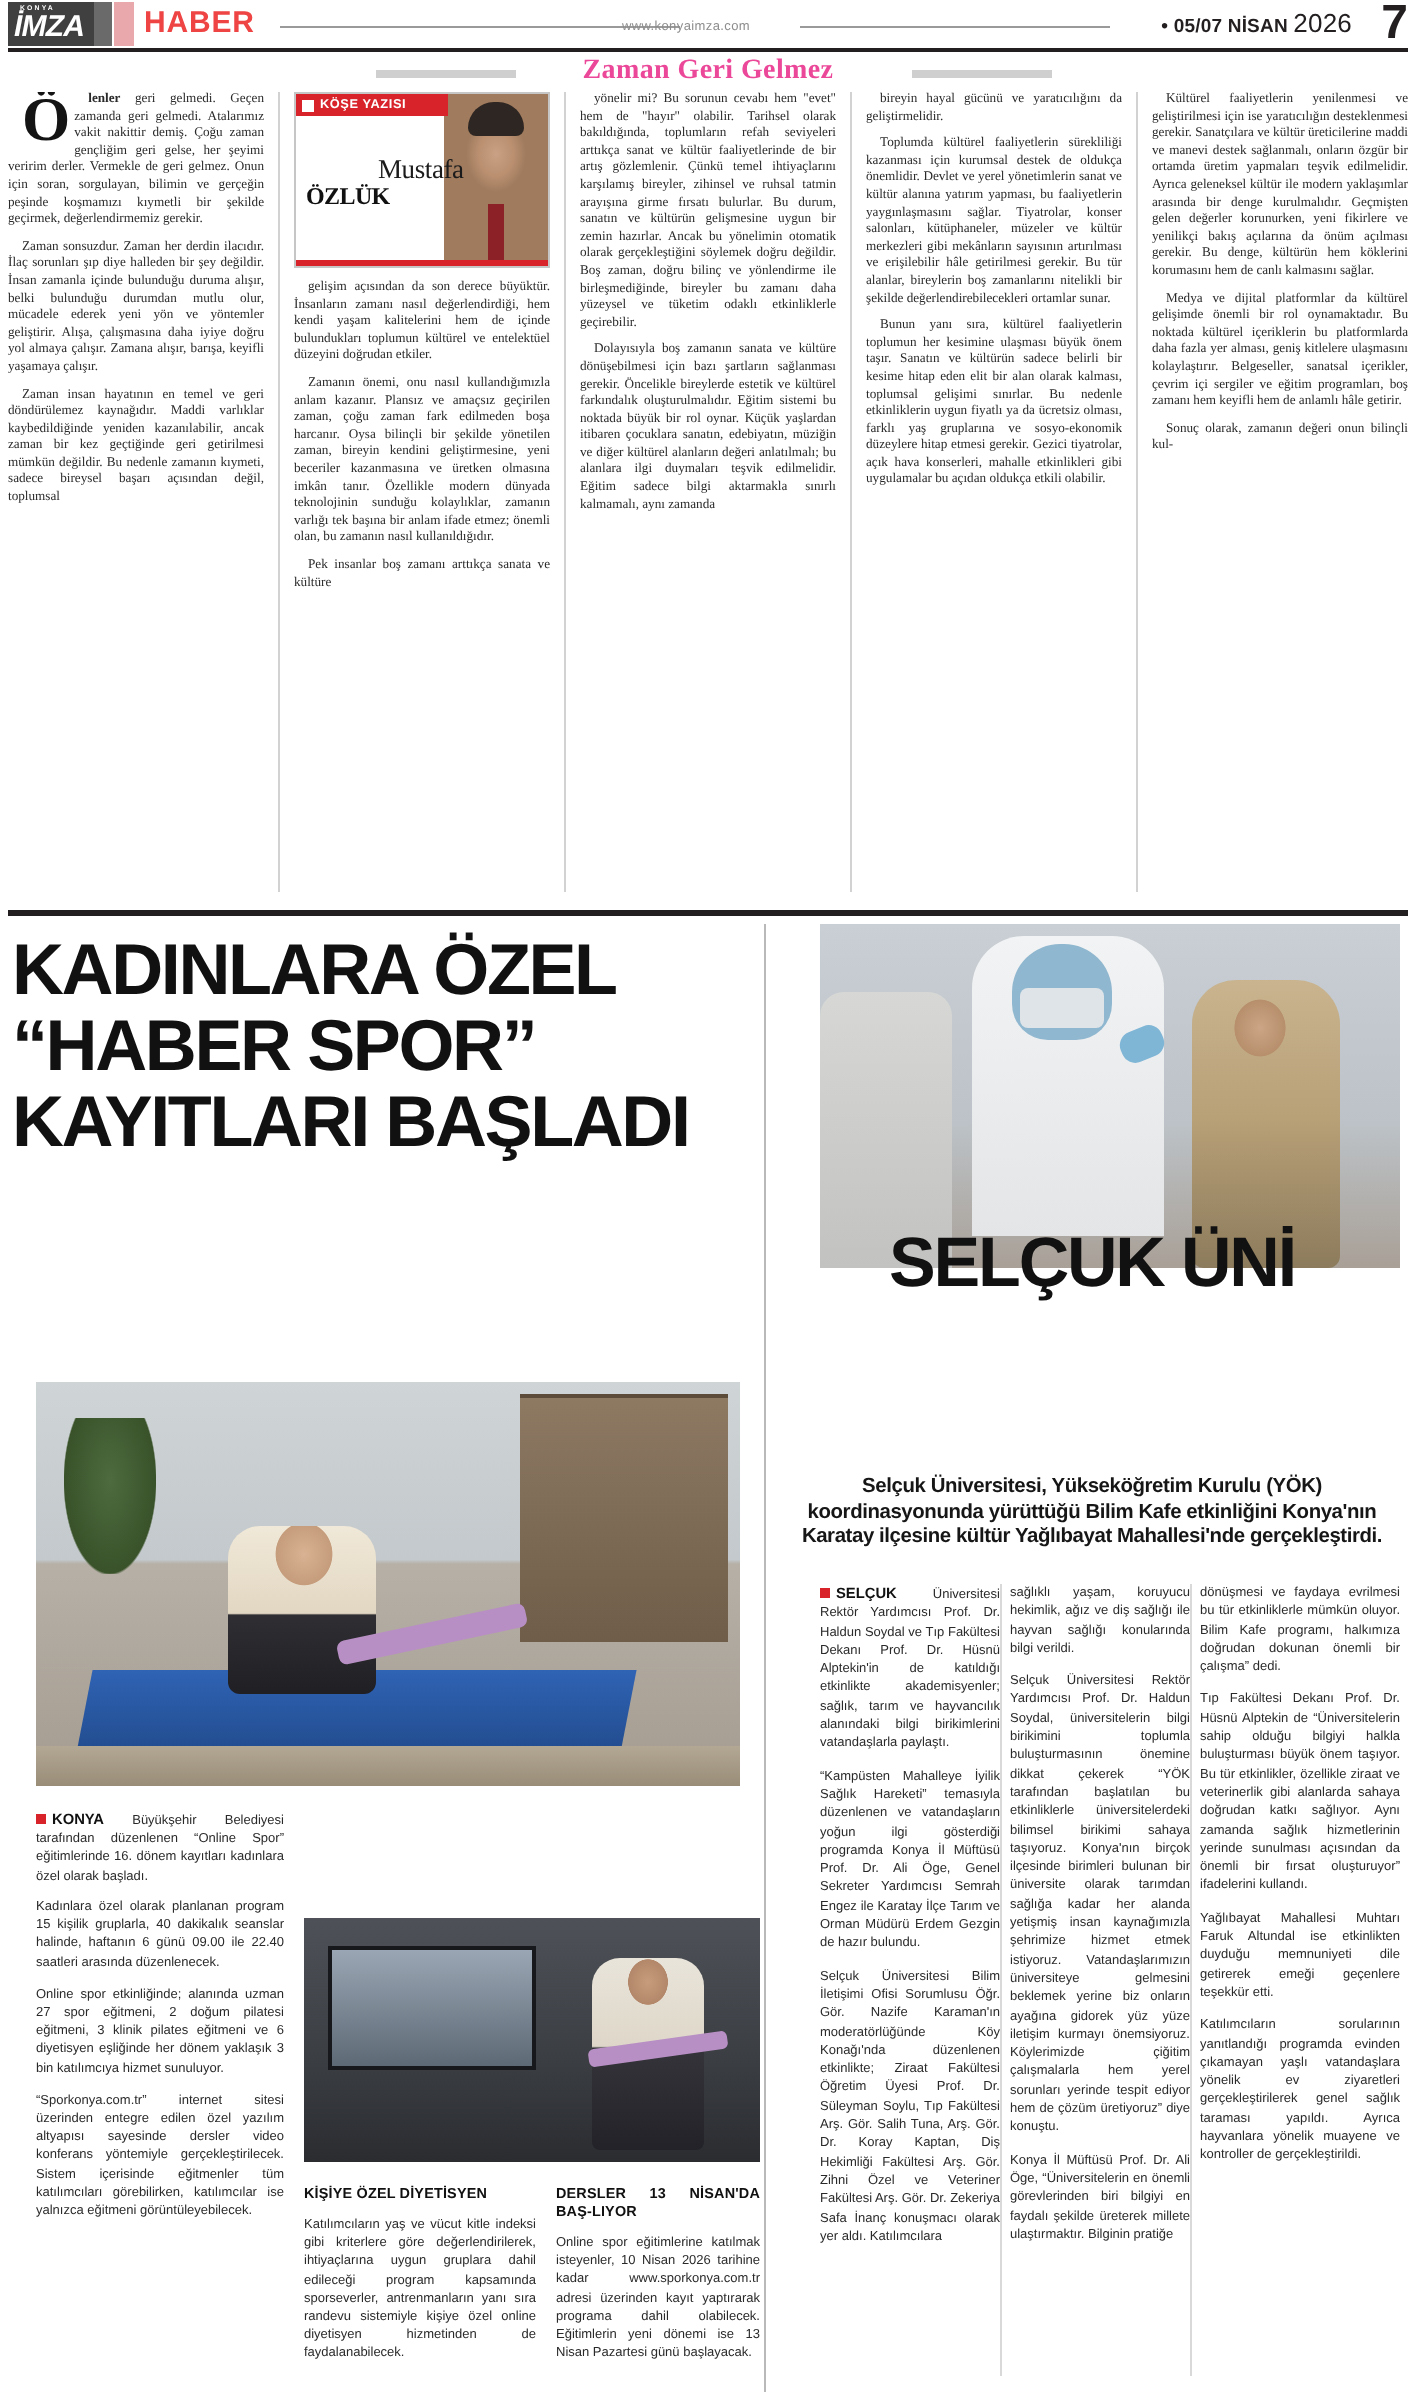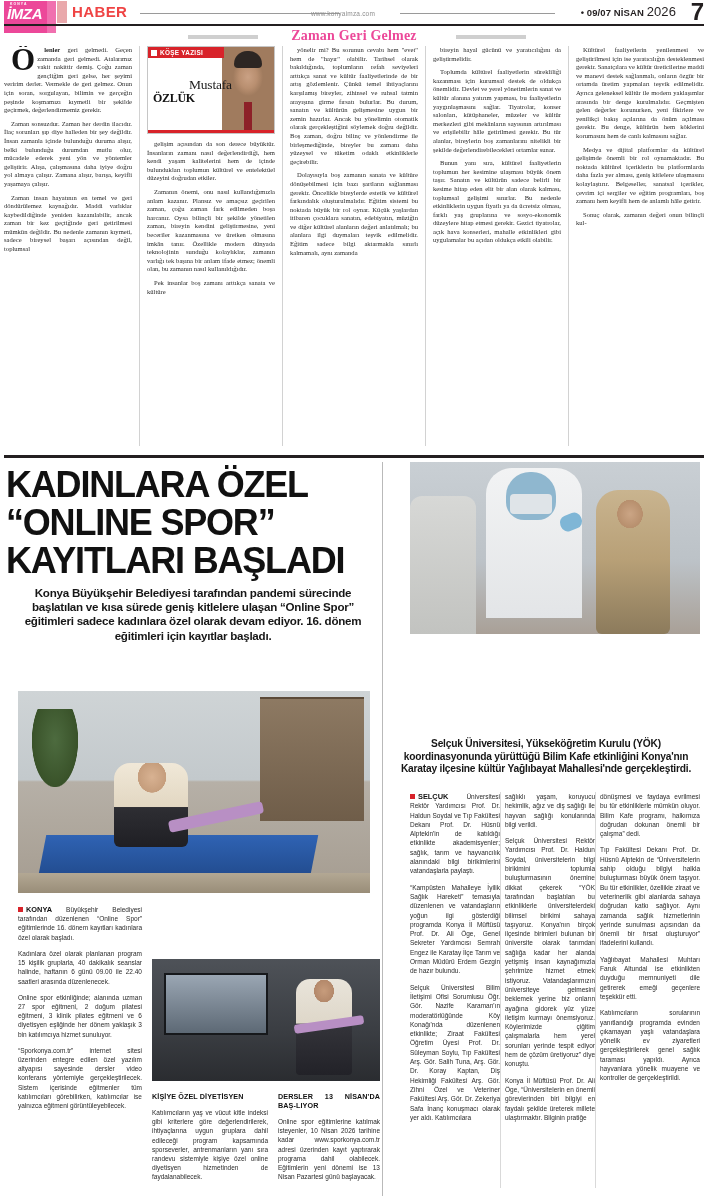--- a/index.html
+++ b/index.html
@@ -11,22 +11,22 @@
     color: #1a1a1a;
     overflow: hidden;
     position: relative;
   }
 
   
   .masthead {
     position: absolute; left:0; top:0; width:708px; height:26px;
   }
   .logo-block {
-    position:absolute; left:4px; top:1px; width:52px; height:32px;
-    background:#ec4899; overflow:hidden;
+    position:absolute; left:4px; top:1px; width:52px; height:22px;
+    background:#404040; overflow:hidden;
   }
   .logo-block::after{
     content:""; position:absolute; right:0; top:0; width:9px; height:100%;
     background:rgba(255,255,255,0.22);
   }
   .logo-kicker{
     position:absolute; left:6px; top:1px;
     font-family:"Liberation Sans", sans-serif;
     font-size:3.4px; letter-spacing:1.1px; color:#fff; font-weight:bold;
   }
@@ -320,21 +320,21 @@
     <span class="logo-kicker">KONYA</span>
     <span class="logo-word">İMZA</span>
   </div>
   <div class="logo-side"></div>
   <div class="section-name">HABER</div>
   <div class="rule-a"></div>
   <div class="site-url">www.konyaimza.com</div>
   <div class="rule-b"></div>
   <div class="dateline">
     <span class="dot">•</span>
-    <span>09/07 NİSAN</span>
+    <span>05/07 NİSAN</span>
     <span class="yr">2026</span>
   </div>
   <div class="pagenum">7</div>
   <div class="masthead-bar"></div>
 </div>
 
 <div class="opinion-band">
   <div class="band-l"></div>
   <div class="opinion-title">Zaman Geri Gelmez</div>
   <div class="band-r"></div>
@@ -385,24 +385,23 @@
     <p>Medya ve dijital platformlar da kültürel gelişimde önemli bir rol oynamaktadır. Bu noktada kültürel içeriklerin bu platformlarda daha fazla yer alması, geniş kitlelere ulaşmasını kolaylaştırır. Belgeseller, sanatsal içerikler, çevrim içi sergiler ve eğitim programları, boş zamanı hem keyifli hem de anlamlı hâle getirir.</p>
     <p>Sonuç olarak, zamanın değeri onun bilinçli kul-</p>
   </div>
 </div>
 
 <div class="big-sep"></div>
 
 <div class="feat-left">
   <h1 class="headline-main">
     <span>KADINLARA ÖZEL</span><br>
-    <span>“ONLINE SPOR”</span><br>
+    <span>“HABER SPOR”</span><br>
     <span>KAYITLARI BAŞLADI</span>
   </h1>
-  <div class="lede">Konya Büyükşehir Belediyesi tarafından pandemi sürecinde başlatılan ve kısa sürede geniş kitlelere ulaşan “Online Spor” eğitimleri sadece kadınlara özel olarak devam ediyor. 16. dönem eğitimleri için kayıtlar başladı.</div>
 
   <div class="photo-big">
     <div class="pb-shelf"></div>
     <div class="pb-plant"></div>
     <div class="pb-mat"></div>
     <div class="pb-person"></div>
     <div class="pb-band"></div>
     <div class="pb-floor"></div>
   </div>
 
@@ -439,21 +438,21 @@
   <div class="photo-right">
     <div class="pr-left"></div>
     <div class="pr-doc"></div>
     <div class="pr-head"></div>
     <div class="pr-mask"></div>
     <div class="pr-glove"></div>
     <div class="pr-patient"></div>
   </div>
 
   <h1 class="headline-right">
-    <br>
+    <span>SELÇUK ÜNİ</span><br>
   </h1>
   <div class="lede-right">Selçuk Üniversitesi, Yükseköğretim Kurulu (YÖK) koordinasyonunda yürüttüğü Bilim Kafe etkinliğini Konya'nın Karatay ilçesine kültür Yağlıbayat Mahallesi'nde gerçekleştirdi.</div>
 
   <div class="fr-div" style="left:112px;"></div>
   <div class="fr-div" style="left:207px;"></div>
 
   <div class="fr-col fr-c1">
     <p><span class="red-sq"></span><span class="loc">SELÇUK</span><span> Üniversitesi Rektör Yardımcısı Prof. Dr. Haldun Soydal ve Tıp Fakültesi Dekanı Prof. Dr. Hüsnü Alptekin'in de katıldığı etkinlikte akademisyenler; sağlık, tarım ve hayvancılık alanındaki bilgi birikimlerini vatandaşlarla paylaştı.</span></p>
     <p>“Kampüsten Mahalleye İyilik Sağlık Hareketi” temasıyla düzenlenen ve vatandaşların yoğun ilgi gösterdiği programda Konya İl Müftüsü Prof. Dr. Ali Öge, Genel Sekreter Yardımcısı Semrah Engez ile Karatay İlçe Tarım ve Orman Müdürü Erdem Gezgin de hazır bulundu.</p>
     <p>Selçuk Üniversitesi Bilim İletişimi Ofisi Sorumlusu Öğr. Gör. Nazife Karaman'ın moderatörlüğünde Köy Konağı'nda düzenlenen etkinlikte; Ziraat Fakültesi Öğretim Üyesi Prof. Dr. Süleyman Soylu, Tıp Fakültesi Arş. Gör. Salih Tuna, Arş. Gör. Dr. Koray Kaptan, Diş Hekimliği Fakültesi Arş. Gör. Zihni Özel ve Veteriner Fakültesi Arş. Gör. Dr. Zekeriya Safa İnanç konuşmacı olarak yer aldı. Katılımcılara</p>

